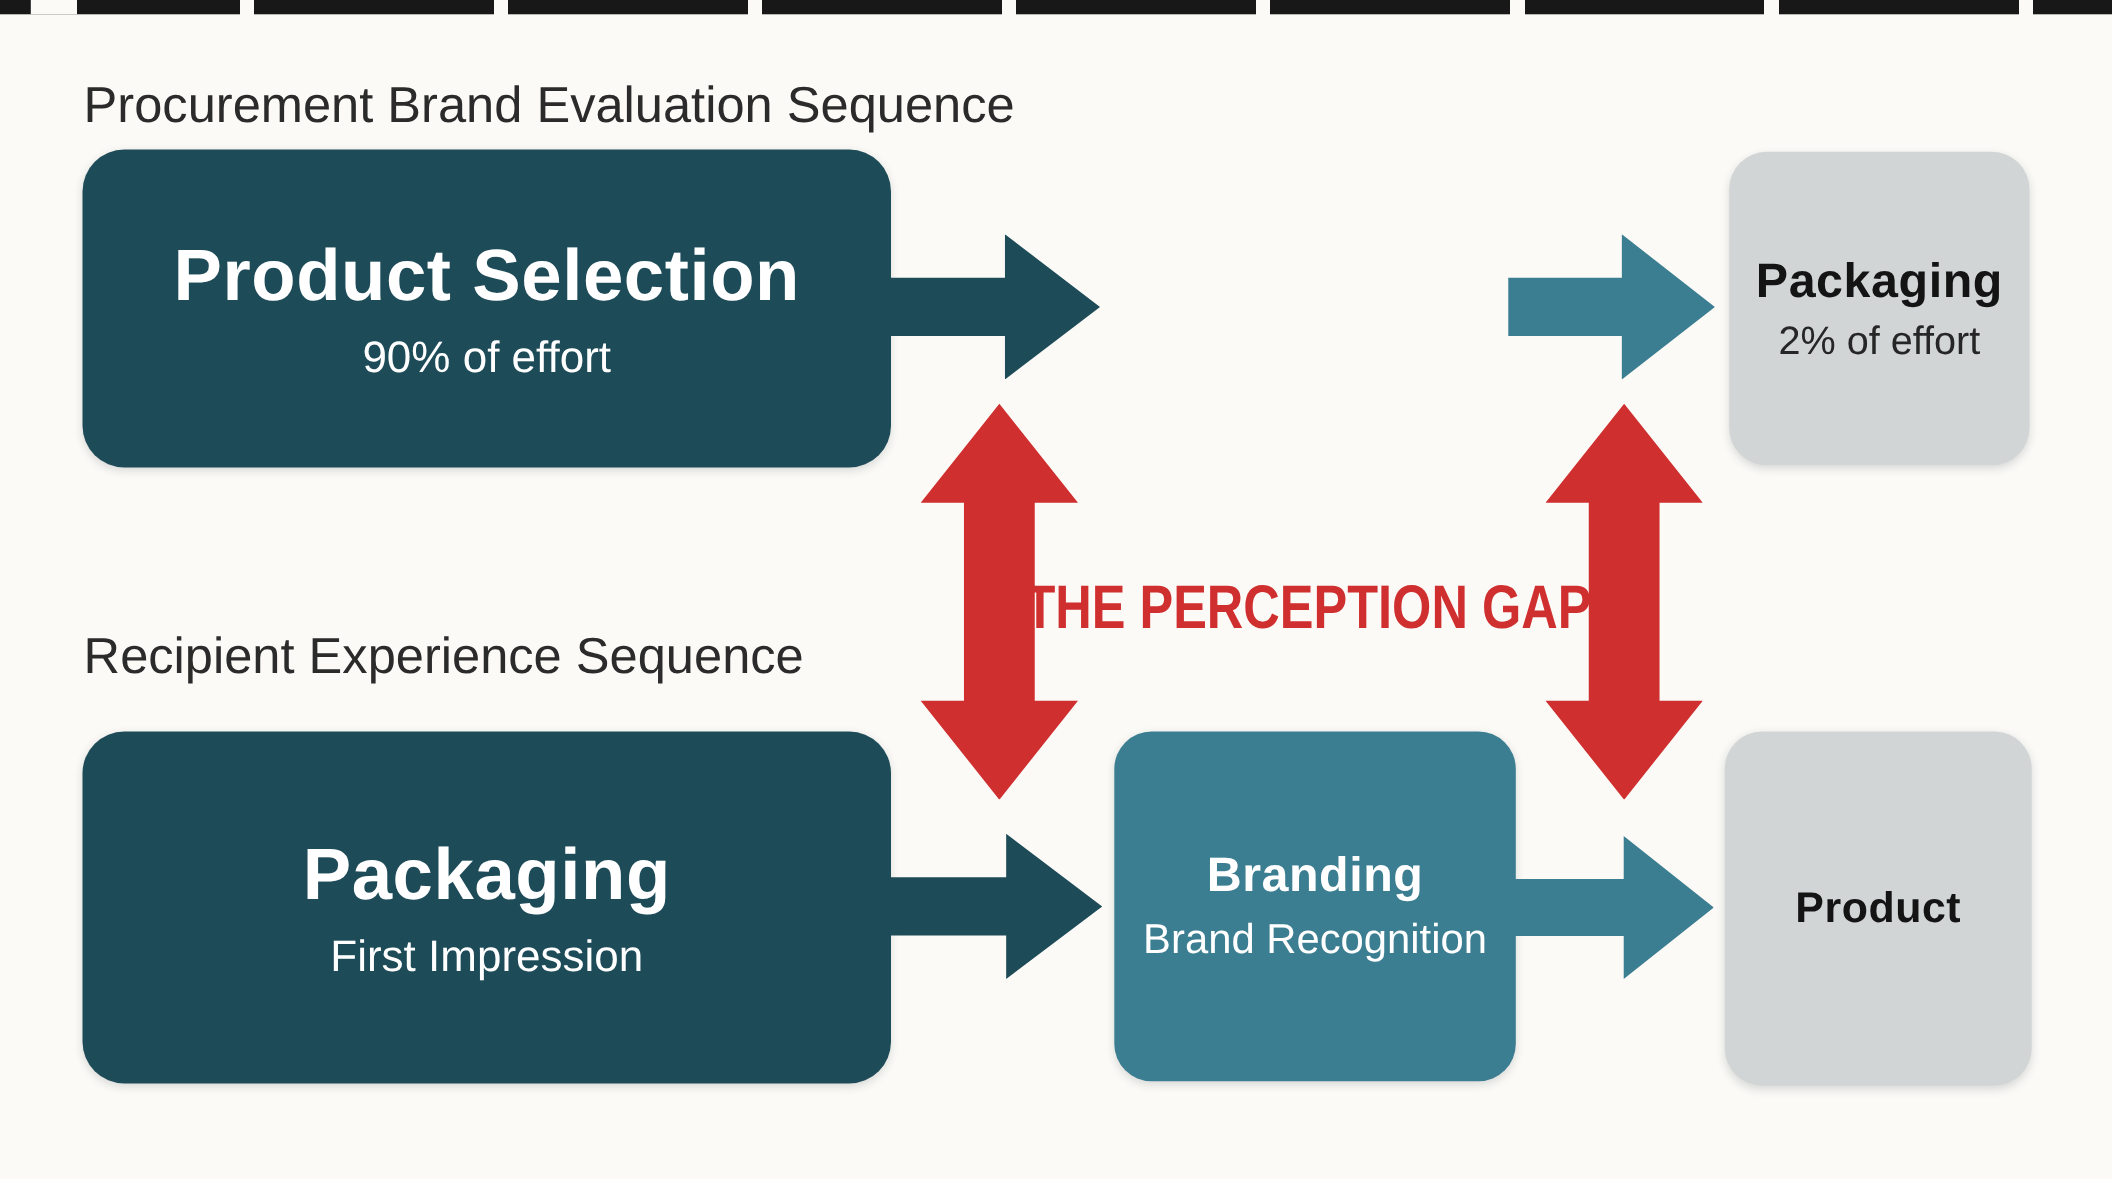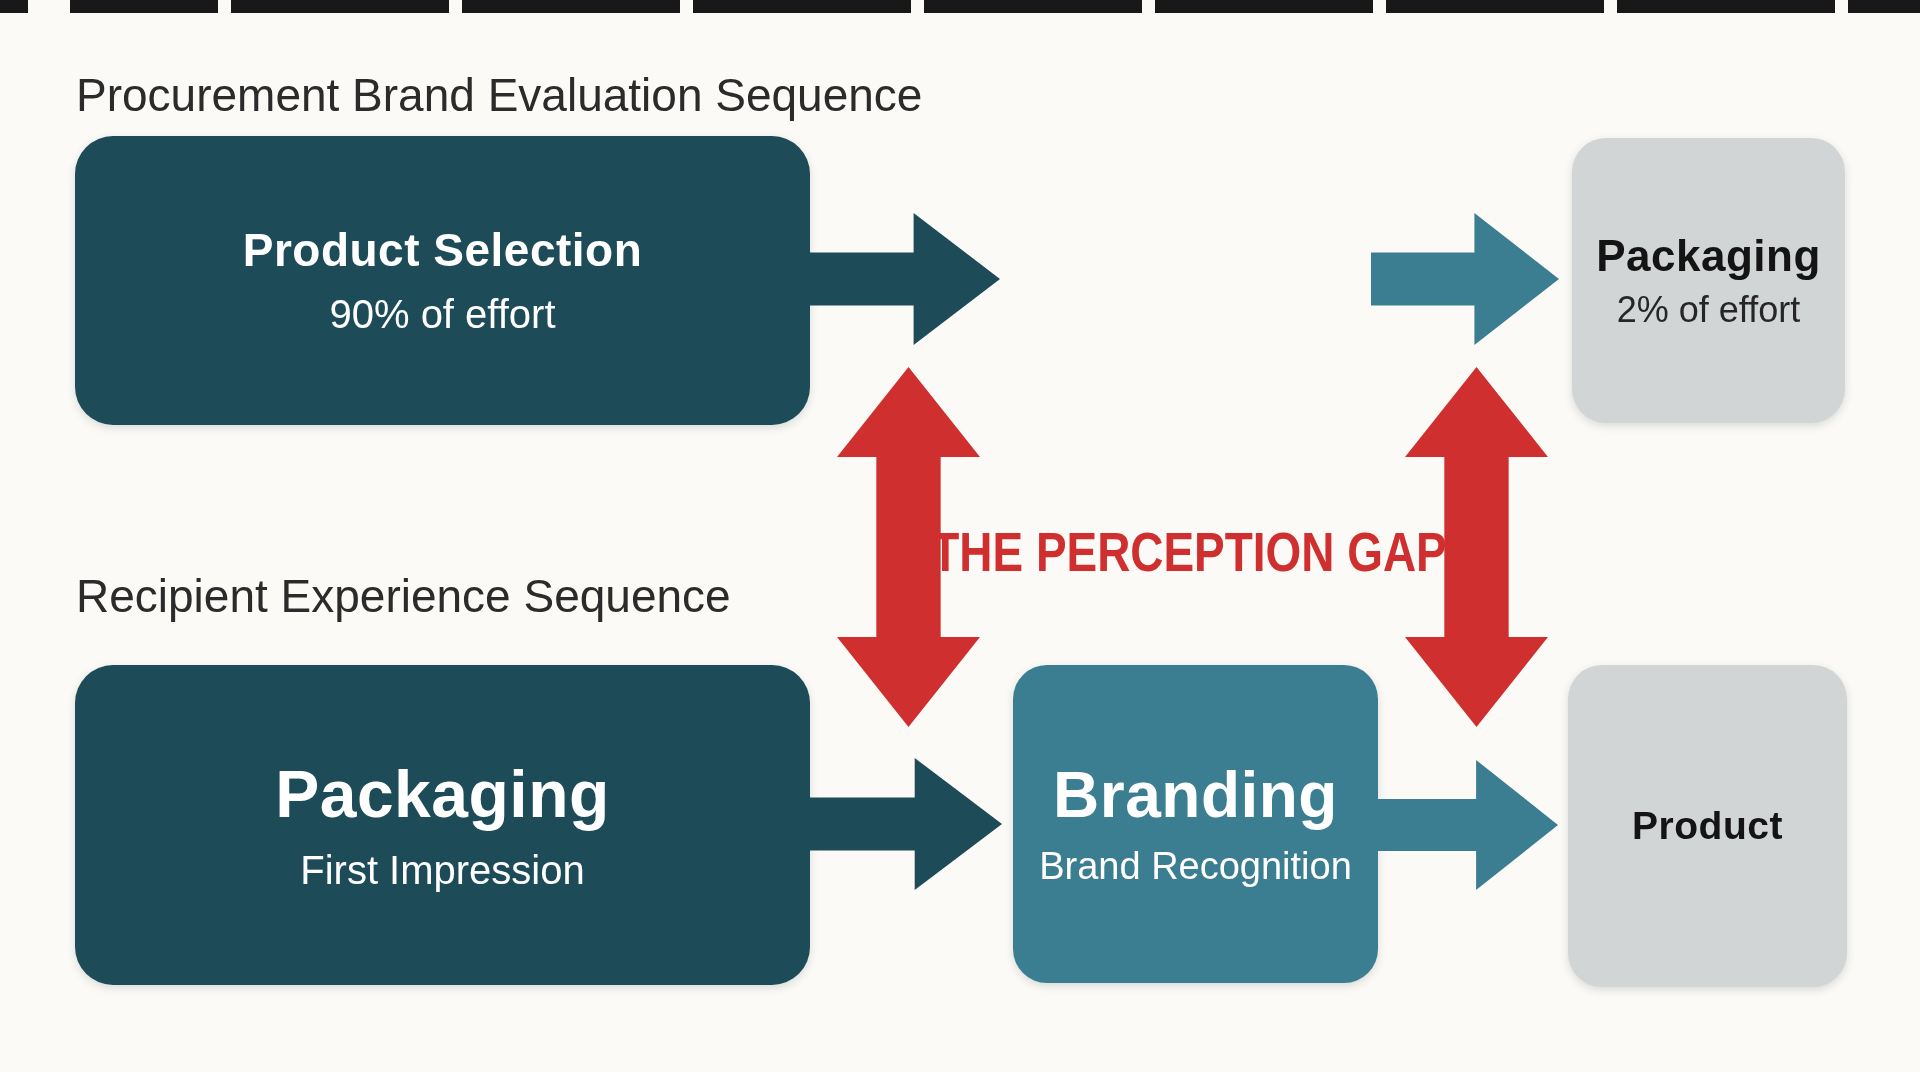--- a/index.html
+++ b/index.html
@@ -31,37 +31,37 @@
   .box.teal{background:var(--teal);color:#ffffff;border-radius:34px;}
   .box.gray{background:var(--gray);color:#141414;border-radius:34px;}
 
   .box .title{font-weight:700;line-height:1.15;letter-spacing:.5px;}
   .box .subtitle{font-weight:400;line-height:1.15;margin-top:14px;}
   .box.dark .subtitle{color:#ffffff;}
   .box.gray .subtitle{color:#262626;}
 
   
   #box-a{left:75px;top:136px;width:735px;height:289px;}
-  #box-a .title{font-size:46px;}
+  #box-a .title{font-size:66px;}
   #box-a .subtitle{font-size:40px;}
 
   #box-b{left:1015px;top:140px;width:356px;height:276px;}
   #box-b .title{font-size:46px;max-width:300px;}
   #box-b .subtitle{font-size:36px;margin-top:10px;}
 
   #box-c{left:1572px;top:138px;width:273px;height:285px;}
   #box-c .title{font-size:44px;}
   #box-c .subtitle{font-size:36px;margin-top:8px;}
 
   #box-d{left:75px;top:665px;width:735px;height:320px;}
   #box-d .title{font-size:66px;}
   #box-d .subtitle{font-size:40px;}
 
   #box-e{left:1013px;top:665px;width:365px;height:318px;}
-  #box-e .title{font-size:64px;}
+  #box-e .title{font-size:44px;}
   #box-e .subtitle{font-size:38px;margin-top:12px;}
 
   #box-f{left:1568px;top:665px;width:279px;height:322px;}
   #box-f .title{font-size:39px;}
   #box-f .subtitle{font-size:38px;margin-top:10px;max-width:245px;}
 
   
   .h-arrow{
     position:absolute;
     clip-path:polygon(0% 30%,55% 30%,55% 0%,100% 50%,55% 100%,55% 70%,0% 70%);

